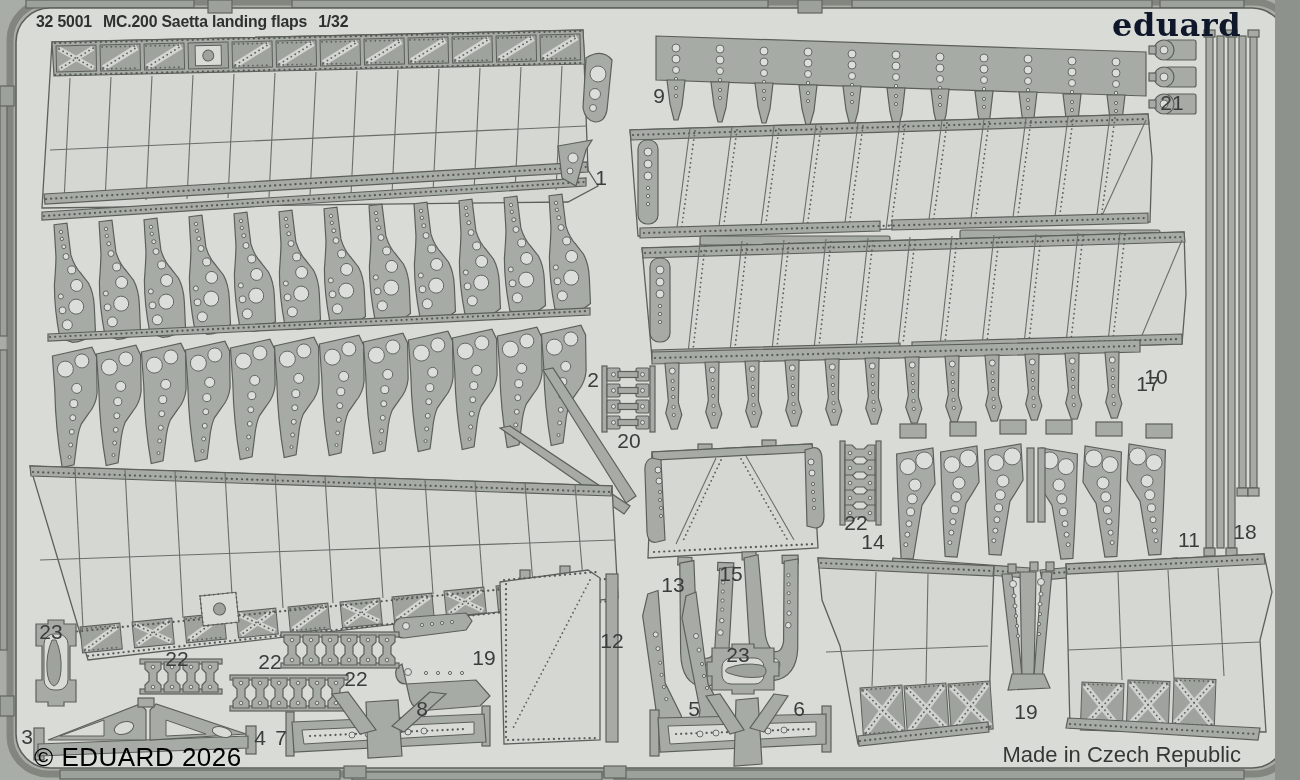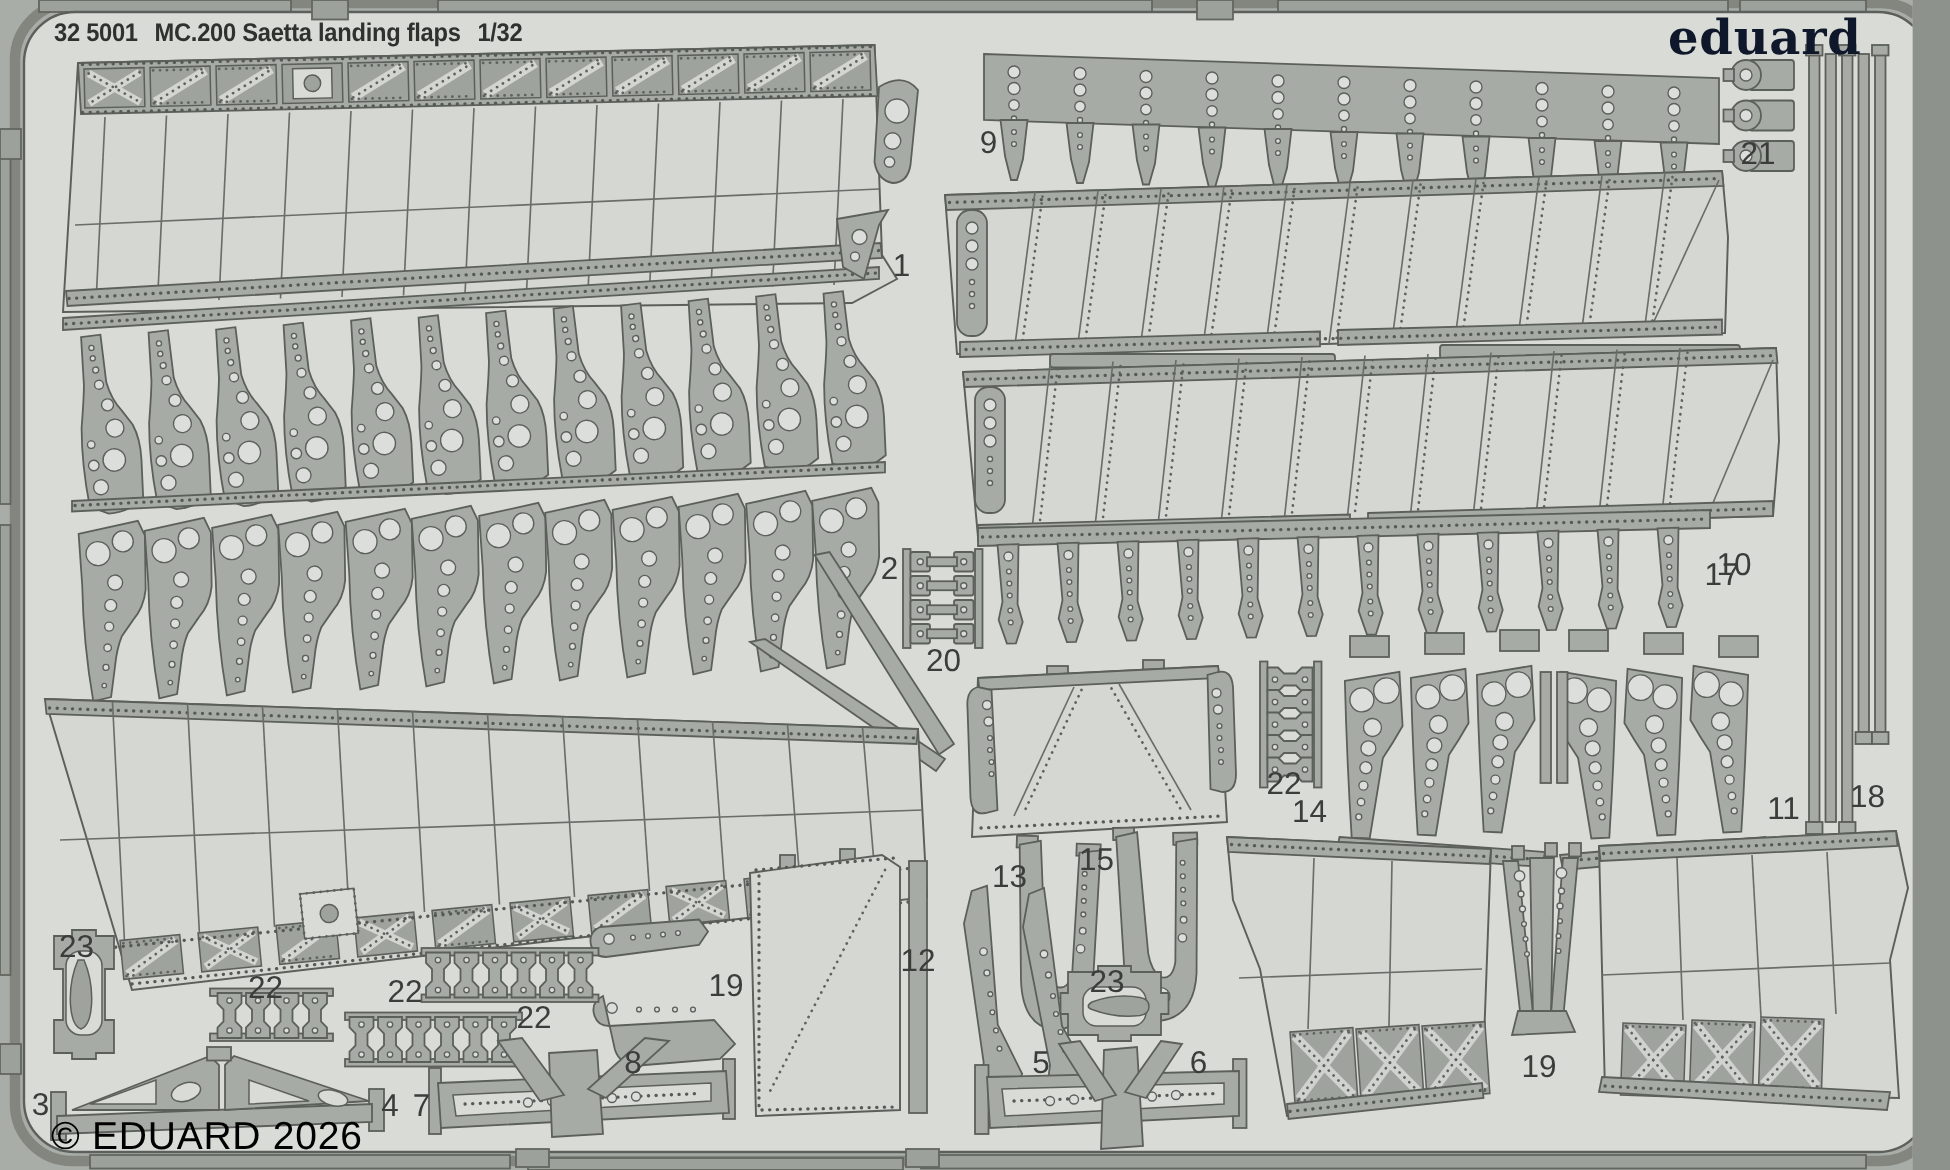--- a/index.html
+++ b/index.html
@@ -688,20 +688,21 @@
     <rect class="metal" x="138" y="698" width="16" height="9"></rect>
   </g>
 
 </svg>
 
 <div id="title" class="overlay">
   <span>32 5001</span><span>MC.200 Saetta landing flaps</span><span>1/32</span>
 </div>
 <div id="logo" class="overlay">eduard</div>
 <div id="copyright" class="overlay">© EDUARD 2026</div>
+<div id="madein" class="overlay">Made in Czech Republic</div>
 <div id="labels">
       <span class="plabel" style="left: 601px; top: 178px;">1</span>
       <span class="plabel" style="left: 593px; top: 380px;">2</span>
       <span class="plabel" style="left: 27px; top: 737px;">3</span>
       <span class="plabel" style="left: 260px; top: 738px;">4</span>
       <span class="plabel" style="left: 694px; top: 709px;">5</span>
       <span class="plabel" style="left: 799px; top: 709px;">6</span>
       <span class="plabel" style="left: 281px; top: 738px;">7</span>
       <span class="plabel" style="left: 422px; top: 709px;">8</span>
       <span class="plabel" style="left: 659px; top: 96px;">9</span>

